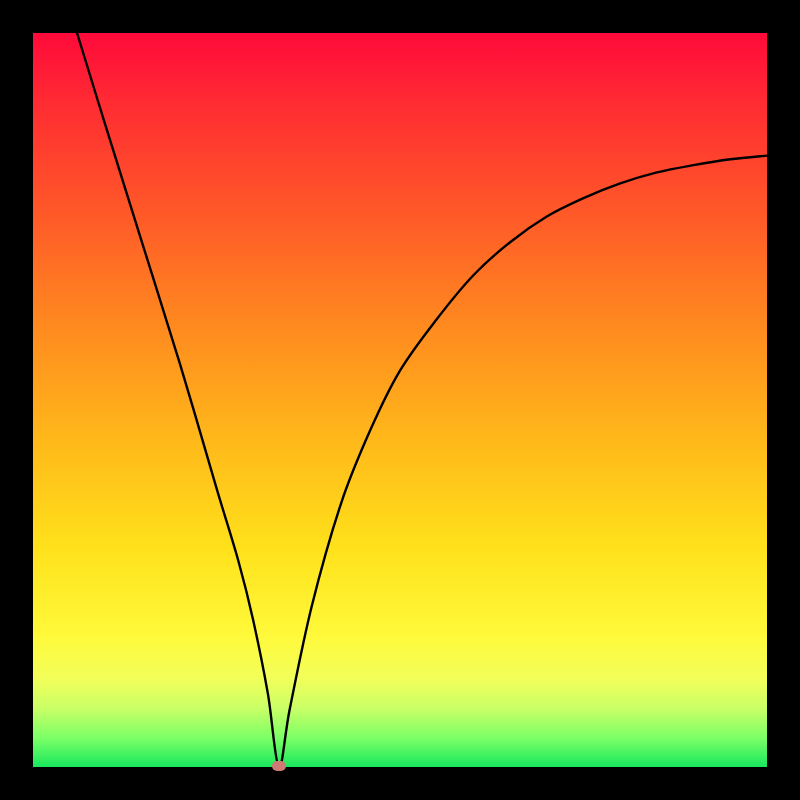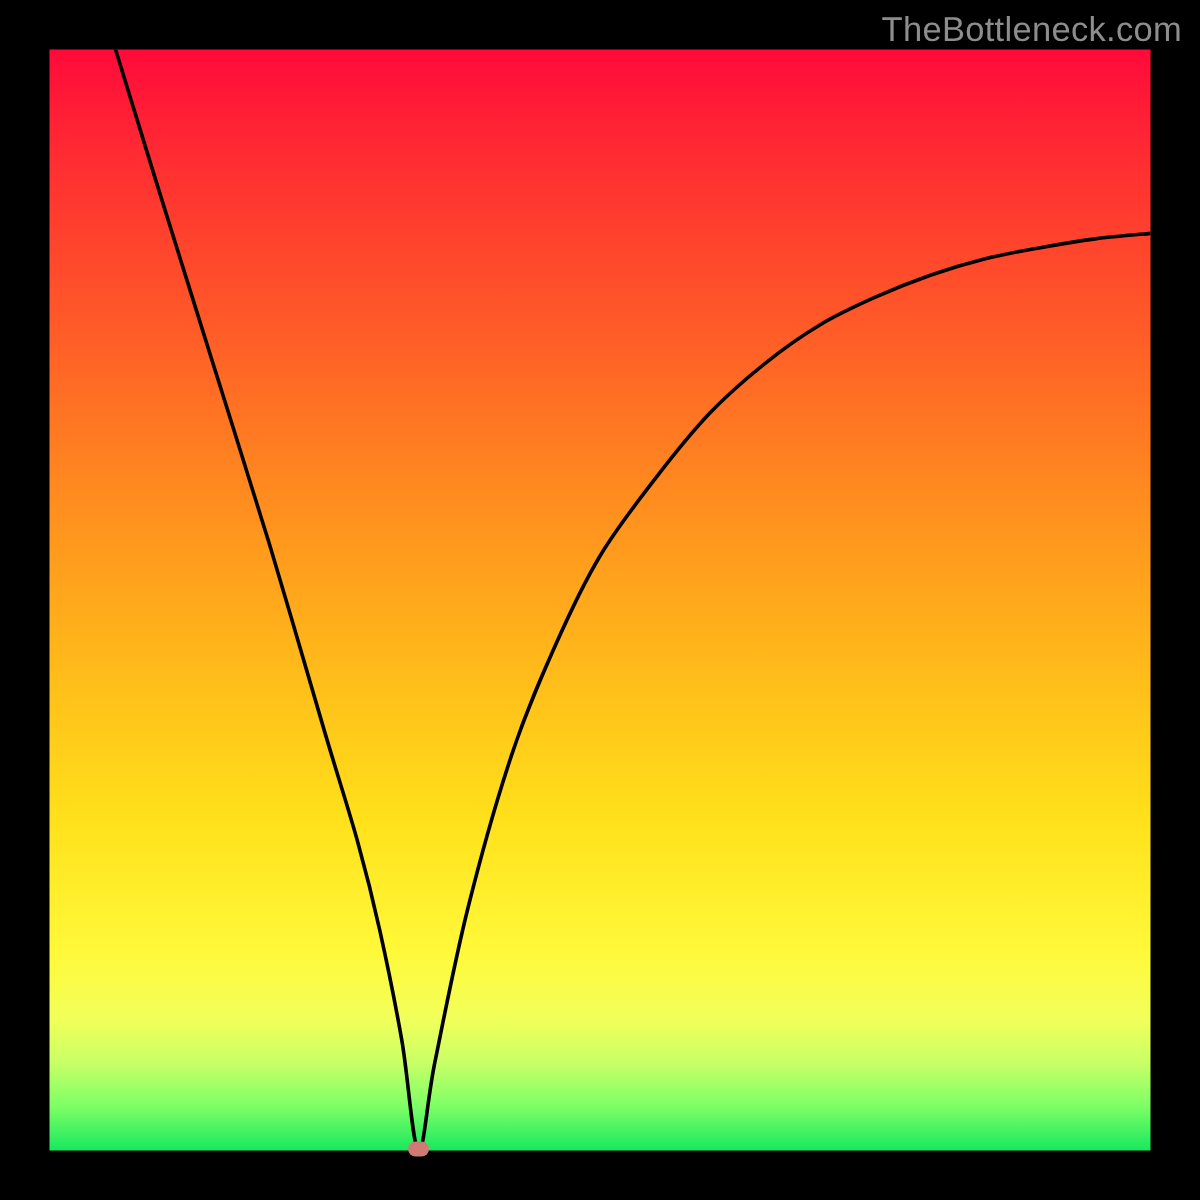--- a/index.html
+++ b/index.html
@@ -60,20 +60,19 @@
     width: 14px;
     height: 10px;
     background: #cf7a74;
     border-radius: 5px;
   }
 </style>
 </head>
 <body>
 
 <div class="frame">
-  <div class="watermark">TheBottleneck.com</div>
   <div class="plot-area">
     <svg class="curve" viewBox="0 0 734 734" preserveAspectRatio="none">
       <path id="curve-path" fill="none" stroke="#000000" stroke-width="2.4" stroke-linejoin="round" stroke-linecap="round" d="M 44.04 0.00 C 48.93 15.90, 62.39 59.94, 73.40 95.42 C 84.41 130.90, 97.87 173.71, 110.10 212.86 C 122.33 252.01, 134.57 289.93, 146.80 330.30 C 159.03 370.67, 173.71 422.05, 183.50 455.08 C 193.29 488.11, 199.40 506.46, 205.52 528.48 C 211.64 550.50, 215.31 565.18, 220.20 587.20 C 225.09 609.22, 230.60 636.13, 234.88 660.60 C 239.16 685.07, 242.22 731.55, 245.89 734.00 C 249.56 736.45, 251.39 702.19, 256.90 675.28 C 262.40 648.37, 270.36 606.77, 278.92 572.52 C 287.48 538.27, 298.49 499.12, 308.28 469.76 C 318.07 440.40, 327.85 418.38, 337.64 396.36 C 347.43 374.34, 355.99 355.99, 367.00 337.64 C 378.01 319.29, 391.47 302.16, 403.70 286.26 C 415.93 270.36, 428.17 255.06, 440.40 242.22 C 452.63 229.37, 464.87 218.98, 477.10 209.19 C 489.33 199.40, 501.57 190.84, 513.80 183.50 C 526.03 176.16, 538.27 170.65, 550.50 165.15 C 562.73 159.64, 574.97 154.75, 587.20 150.47 C 599.43 146.19, 611.67 142.52, 623.90 139.46 C 636.13 136.40, 648.37 134.32, 660.60 132.12 C 672.83 129.92, 685.07 127.84, 697.30 126.25 C 709.53 124.66, 727.88 123.19, 734.00 122.58"></path>
     </svg>
     <div id="min-marker" class="min-marker" style="left: 238.89px; top: 728px; background: rgb(207, 122, 116);"></div>
   </div>
 </div>
 
 </body></html>

